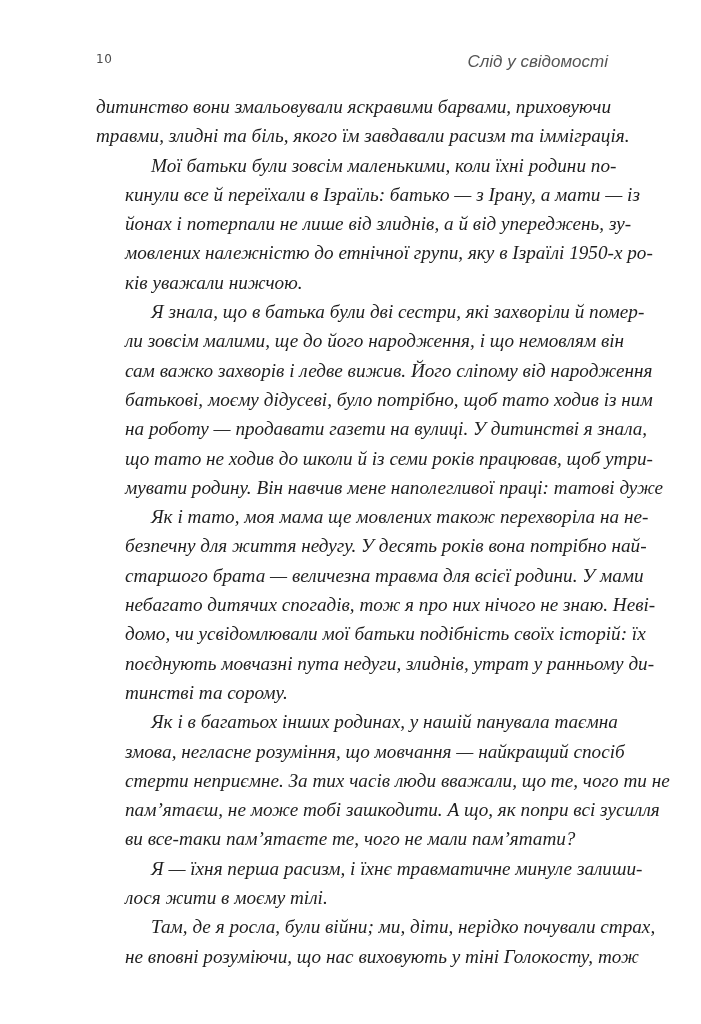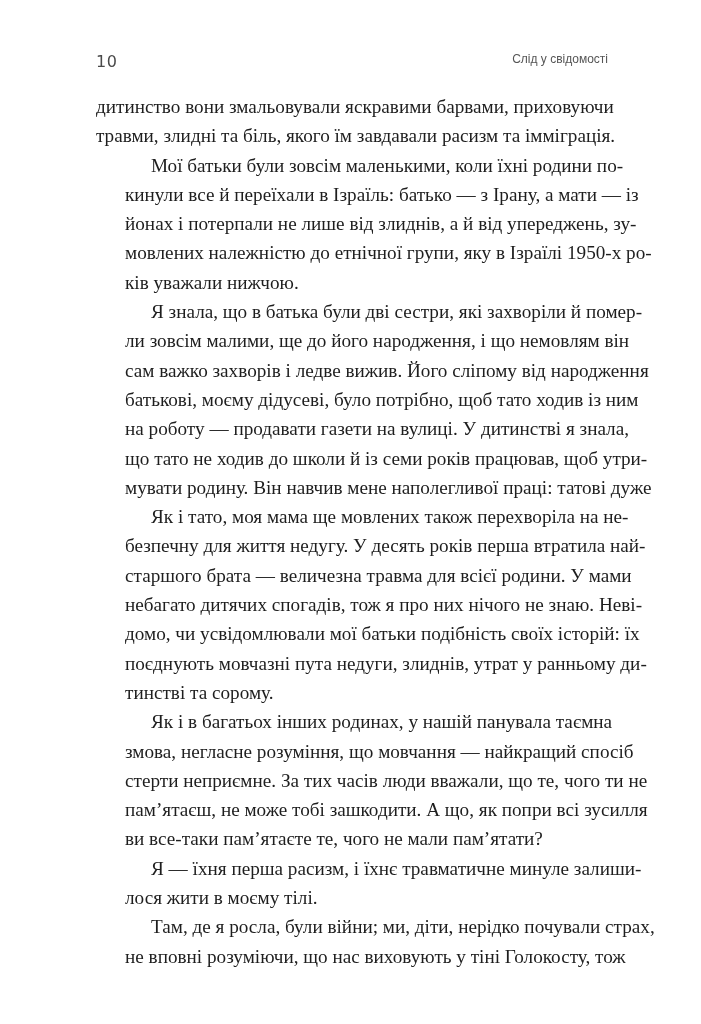--- a/index.html
+++ b/index.html
@@ -25,30 +25,31 @@
       top: 52px;
       left: 96px;
       width: 512px;
       height: 22px;
     }
     .page-number {
       position: absolute;
       left: 0;
       top: 0;
       font-family: "DejaVu Sans", sans-serif;
-      font-size: 16px;
+      font-size: 12px;
       color: #4a4a4a;
       letter-spacing: 0.5px;
     }
     .running-title {
       position: absolute;
       right: 0;
       top: 0;
       font-family: "Liberation Sans", sans-serif;
-      font-size: 12px;
+      font-style: italic;
+      font-size: 17px;
       color: #555555;
       margin-left: 27px;
     }
     .body-text {
       position: absolute;
       top: 92px;
       left: 96px;
       width: 512px;
       font-family: "Liberation Serif", serif;
       font-size: 19.2px;
@@ -61,20 +62,21 @@
       padding: 0;
     }
     .para.indent {
       text-indent: 26px;
     }
     .line {
       display: block;
       text-align: justify;
       text-align-last: justify;
       white-space: nowrap;
+      font-style: italic;
     }
     .line.last {
       text-align-last: left;
     }
     .para.indent .line { text-indent: 0; }
     .para.indent .line.first { padding-left: 26px; }
     .para.indent { text-indent: 0; margin-left: 29px; }
   </style>
 </head>
 <body>
@@ -105,21 +107,21 @@
       <span class="line">ли зовсім малими, ще до його народження, і що немовлям він</span>
       <span class="line">сам важко захворів і ледве вижив. Його сліпому від народження</span>
       <span class="line">батькові, моєму дідусеві, було потрібно, щоб тато ходив із ним</span>
       <span class="line">на роботу — продавати газети на вулиці. У дитинстві я знала,</span>
       <span class="line">що тато не ходив до школи й із семи років працював, щоб утри-</span>
       <span class="line">мувати родину. Він навчив мене наполегливої праці: татові дуже</span>
     </p>
 
     <p class="para indent">
       <span class="line first">Як і тато, моя мама ще мовлених також перехворіла на не-</span>
-      <span class="line">безпечну для життя недугу. У десять років перша втратила най-</span>
+      <span class="line">безпечну для життя недугу. У десять років вона потрібно най-</span>
       <span class="line">старшого брата — величезна травма для всієї родини. У мами</span>
       <span class="line">небагато дитячих спогадів, тож я про них нічого не знаю. Неві-</span>
       <span class="line">домо, чи усвідомлювали мої батьки подібність своїх історій: їх</span>
       <span class="line">поєднують мовчазні пута недуги, злиднів, утрат у ранньому ди-</span>
       <span class="line last">тинстві та сорому.</span>
     </p>
 
     <p class="para indent">
       <span class="line first">Як і в багатьох інших родинах, у нашій панувала таємна</span>
       <span class="line">змова, негласне розуміння, що мовчання — найкращий спосіб</span>

